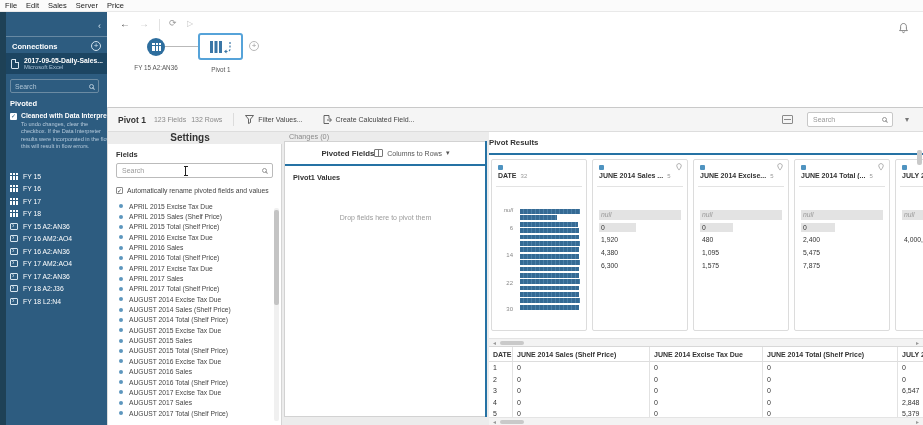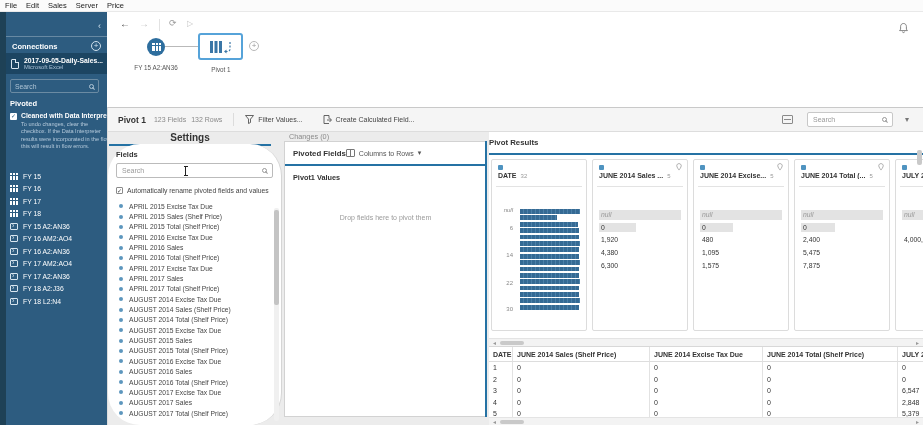--- a/index.html
+++ b/index.html
@@ -93,40 +93,40 @@
   .phead .chev { font-size: 8px; color: #777; margin-right: 14px; }
   
   .tabstrip { position: absolute; top: 24px; left: 0; width: 238px; height: 12px; }
   .tab-settings { position: absolute; left: 0; width: 164px; top: 0; height: 12px;
     text-align: center; font-size: 10px; font-weight: bold; color: #333; }
   .tab-settings .ul { position: absolute; left: 1px; right: 1px; bottom: -2px; height: 2px; background: #2572a4; }
   .tab-changes { position: absolute; left: 164px; width: 74px; top: 0; height: 12px;
     text-align: center; font-size: 7.3px; color: #8a8a8a; }
   
   .fields-panel { position: absolute; left: 0; width: 174px; top: 36px; bottom: 0;
-    background: #fff; border-right: 1px solid #d5d5d5; padding: 6px 8px 0 8px; border-radius: 32px; }
+    background: #fff; border-right: 1px solid #d5d5d5; padding: 6px 8px 0 8px; }
   .fields-panel .ttl { font-size: 7.5px; font-weight: bold; color: #333; }
   .fsearch { margin-top: 4px; height: 15px; border: 1px solid #bbb; border-radius: 2px;
     display: flex; align-items: center; justify-content: space-between; padding: 0 5px;
     font-size: 7px; color: #999; position: relative; }
   .caret { position: absolute; left: 68px; top: 3px; width: 1px; height: 8px; background: #222; }
   .caret::before, .caret::after { content: ""; position: absolute; left: -1.5px; width: 4px; height: 1px; background: #222; }
   .caret::before { top: -1px; } .caret::after { bottom: -1px; }
   .frename { margin-top: 9px; display: flex; align-items: center; gap: 4px; font-size: 6.8px; color: #444; }
   .fcheck { width: 7px; height: 7px; border: 1px solid #8a8a8a; border-radius: 1px; color: #444;
     font-size: 6px; line-height: 6px; text-align: center; flex: 0 0 auto; }
   .field-list { margin-top: 7px; }
   .field-item { height: 10.35px; display: flex; align-items: center; gap: 6px; font-size: 6.7px; color: #444; white-space: nowrap; }
   .fdot { width: 4px; height: 4px; border-radius: 50%; background: #5d96bd; margin-left: 3px; flex: 0 0 auto; }
   .fscroll { position: absolute; right: 2px; top: 64px; width: 5px; bottom: 4px; background: #f0f0f0; border-radius: 2px; }
   .fscroll .thumb { position: absolute; top: 2px; left: 0; width: 5px; height: 95px; background: #c4c4c4; border-radius: 2px; }
   
   .pivoted { position: absolute; left: 176px; width: 203px; top: 33px; bottom: 8px;
     background: #fff; border: 1px solid #d2d2d2; }
-  .pivoted .hd { height: 22px; display: flex; align-items: center; justify-content: flex-start; padding: 0 8px; }
+  .pivoted .hd { height: 22px; display: flex; align-items: center; justify-content: center; padding: 0 8px; }
   .pivoted .hd .ttl { font-size: 7.8px; font-weight: bold; color: #333; }
   .pivoted .hd .mode { display: flex; align-items: center; gap: 4px; font-size: 7px; color: #555; }
   .ctr-icon { width: 9px; height: 8px; border: 1px solid #777; border-radius: 1px; position: relative; }
   .ctr-icon::after { content: ""; position: absolute; left: 3px; top: 0; bottom: 0; border-left: 1px solid #777; }
   .pivoted .ul { height: 2px; background: #2572a4; }
   .pivoted .vals { font-size: 7.3px; font-weight: bold; color: #333; padding: 7px 8px; }
   .drop-hint { position: absolute; left: 0; right: 0; top: 72px; text-align: center; font-size: 7px; color: #9a9a9a; }
   .blue-vdiv { position: absolute; left: 377px; width: 2px; top: 33px; bottom: 8px; background: #2572a4; }
   
   .results { position: absolute; left: 381px; right: 0; top: 24px; bottom: 0; background: #fff; }

